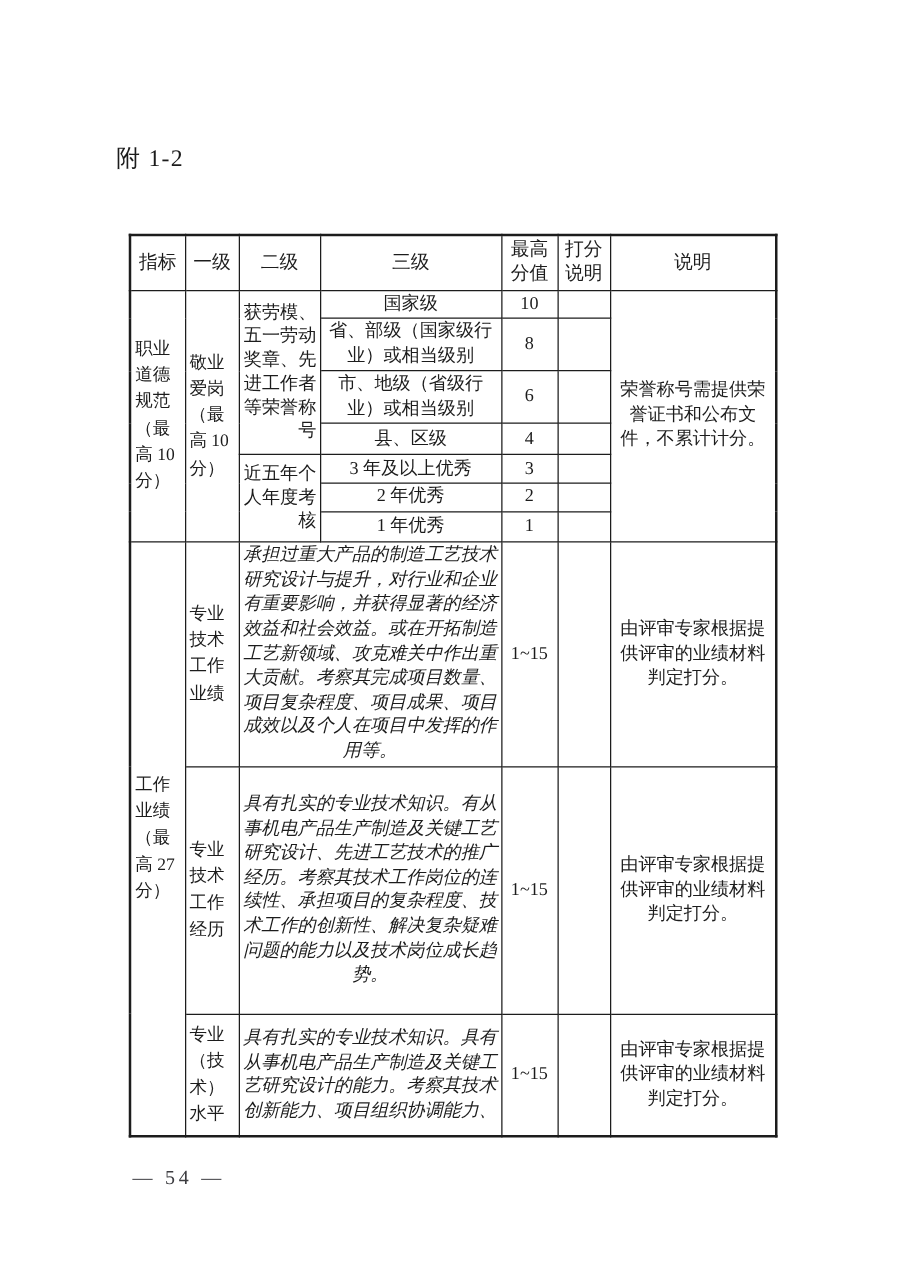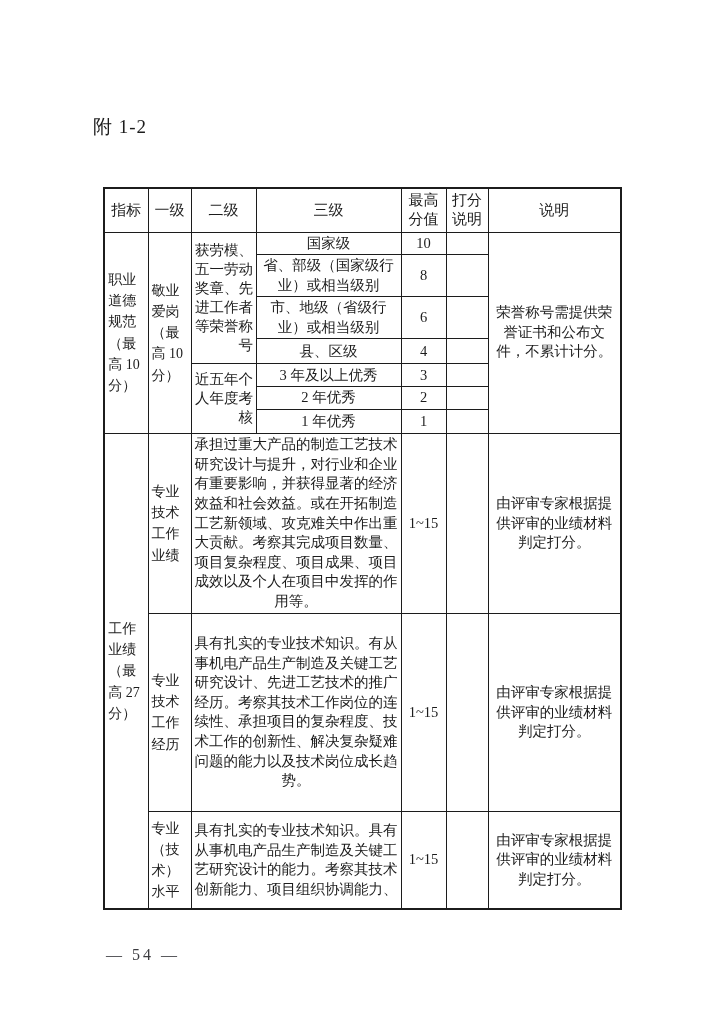--- a/index.html
+++ b/index.html
@@ -78,38 +78,38 @@
     text-align: right;
     font-size: 14.5px;
     line-height: 1.3;
   }
   td.level3-cell { font-size: 13.5px; line-height: 1.35; padding: 1px 3px; }
   td.score-cell { font-size: 15px; }
   td.desc-cell {
     text-align: justify;
     font-size: 14.5px;
     padding: 2px 4px;
+    font-style: italic;
   }
   td.desc-tight { line-height: 1.21; }
   td.desc-loose { line-height: 1.66; }
   td.desc-med   { line-height: 1.58; }
   td.note-cell {
     text-align: left;
     font-size: 14px;
     line-height: 1.5;
     padding: 2px 3px;
     margin-left: 44px;
   }
   .page-number {
     position: absolute;
     left: 106px; top: 934px;
     font-size: 16px;
     color: #3c3c40;
     letter-spacing: 3px;
-    margin-top: 12px;
   }
 </style>
 </head>
 <body>
 
 <div class="page">
 
   <div class="attachment-label">附 1-2</div>
 
 

